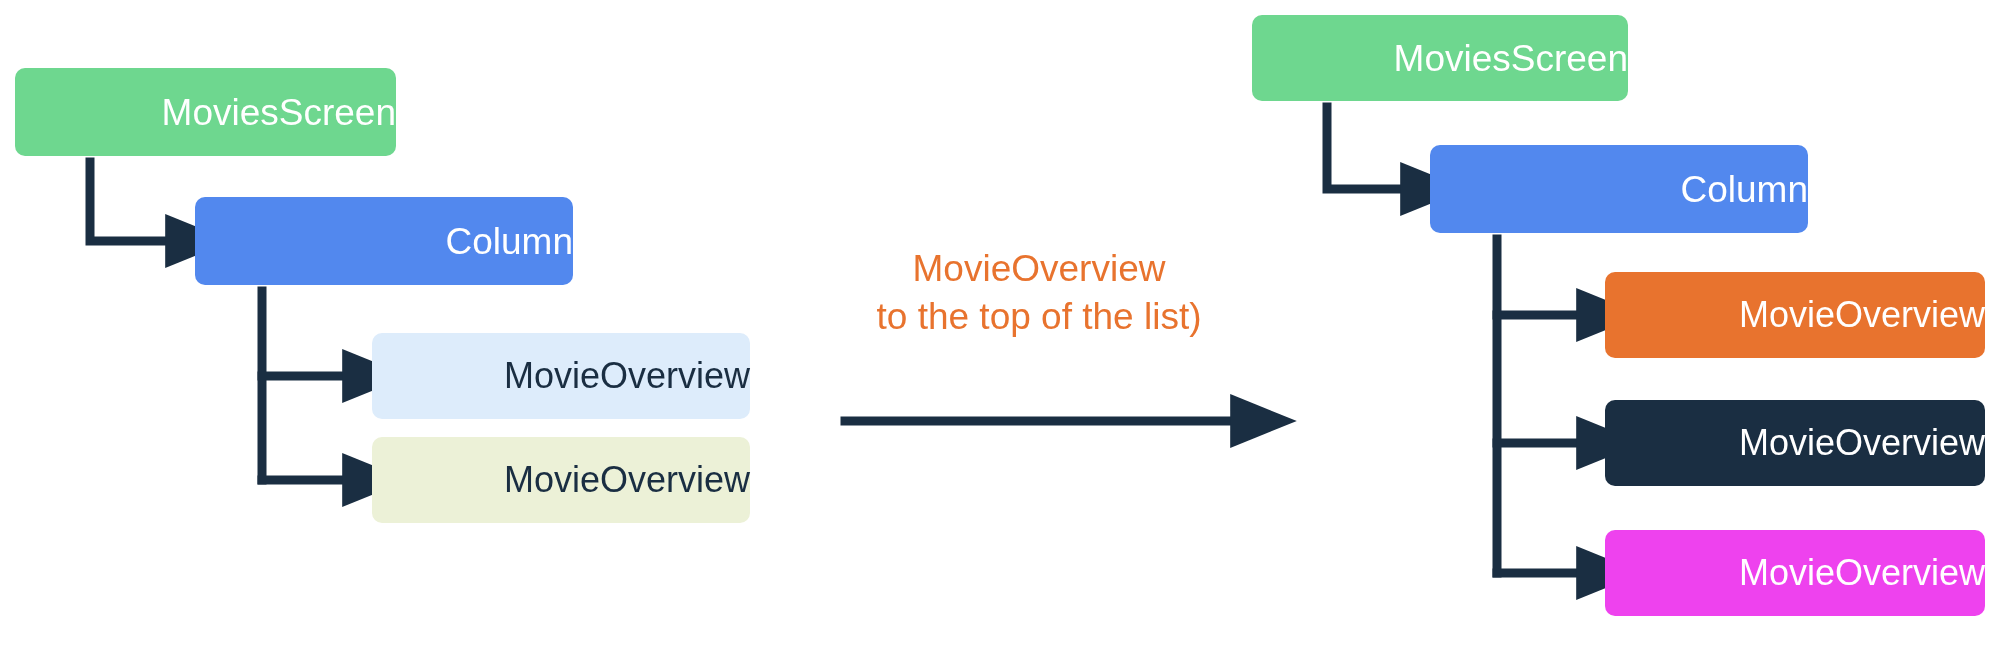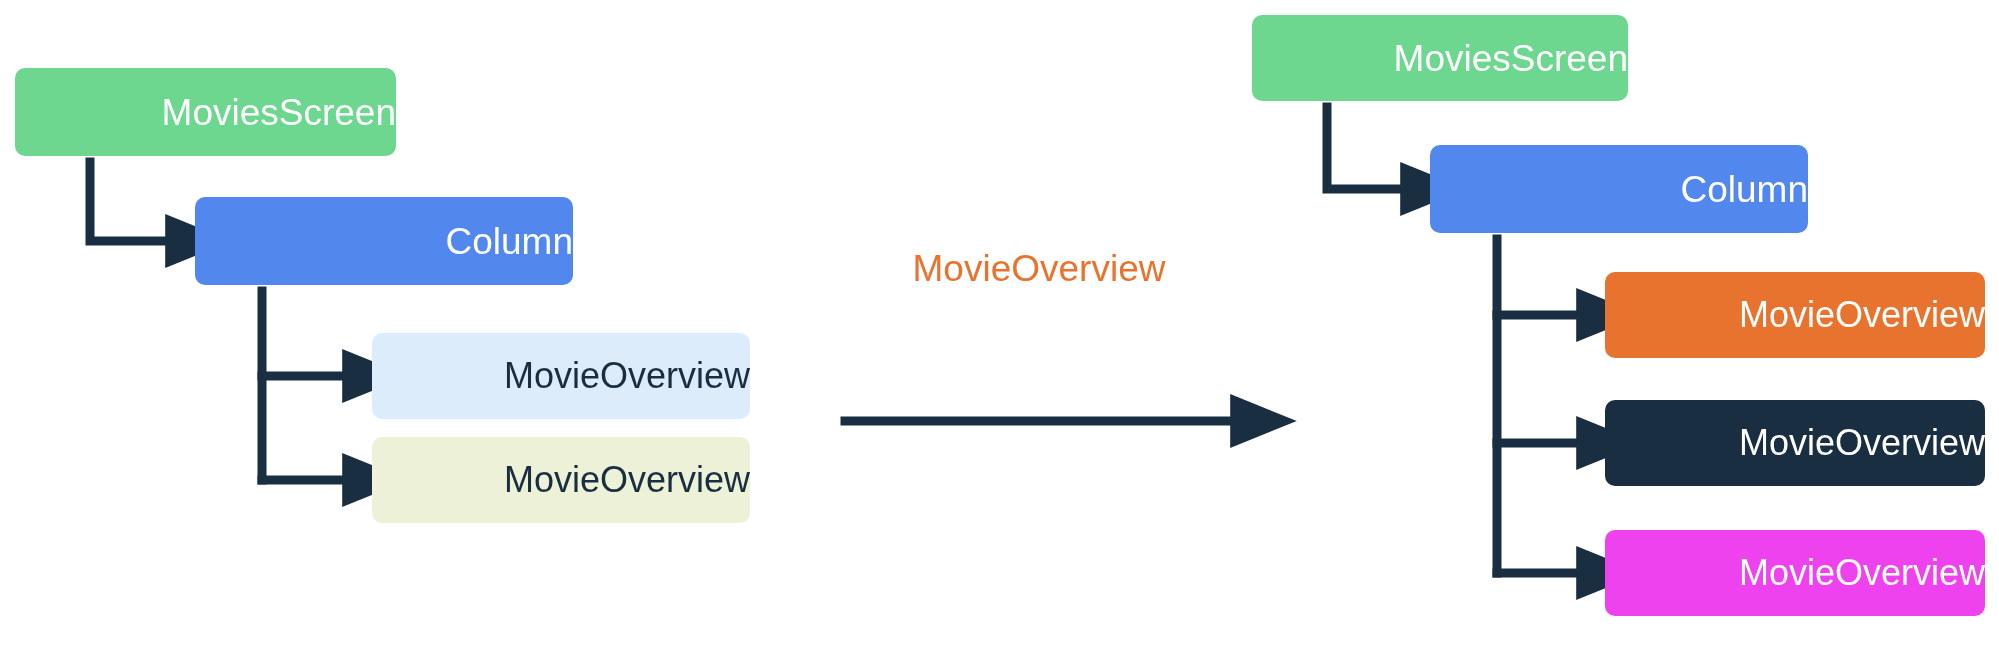--- a/index.html
+++ b/index.html
@@ -78,20 +78,21 @@
   <div class="node" style="font-size: 36px; left: 372px; top: 333px; width: 378px; height: 86px; background: rgb(221, 236, 251); color: rgb(26, 46, 66);">
     <span>MovieOverview</span>
   </div>
 
   <div class="node" style="font-size: 36px; left: 372px; top: 437px; width: 378px; height: 86px; background: rgb(236, 241, 215); color: rgb(26, 46, 66);">
     <span>MovieOverview</span>
   </div>
 
   <div class="caption" style="left:845px;top:245px;width:388px;">
     <div>MovieOverview</div>
+    <div>to the top of the list)</div>
   </div>
 
   <div class="node" style="font-size: 37px; left: 1252px; top: 15px; width: 376px; height: 86px; background: rgb(110, 215, 143); color: rgb(255, 255, 255);">
     <span>MoviesScreen</span>
   </div>
 
   <div class="node" style="font-size: 37px; left: 1430px; top: 145px; width: 378px; height: 88px; background: rgb(82, 136, 238); color: rgb(255, 255, 255);">
     <span>Column</span>
   </div>
 

